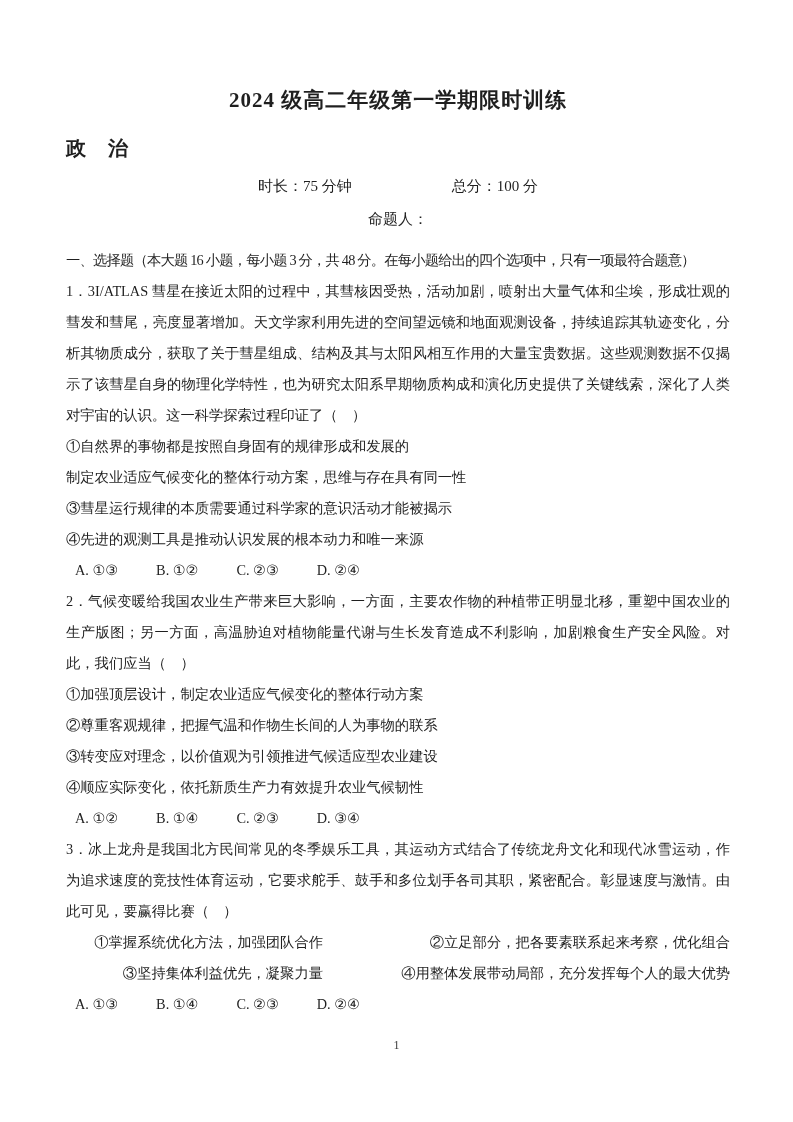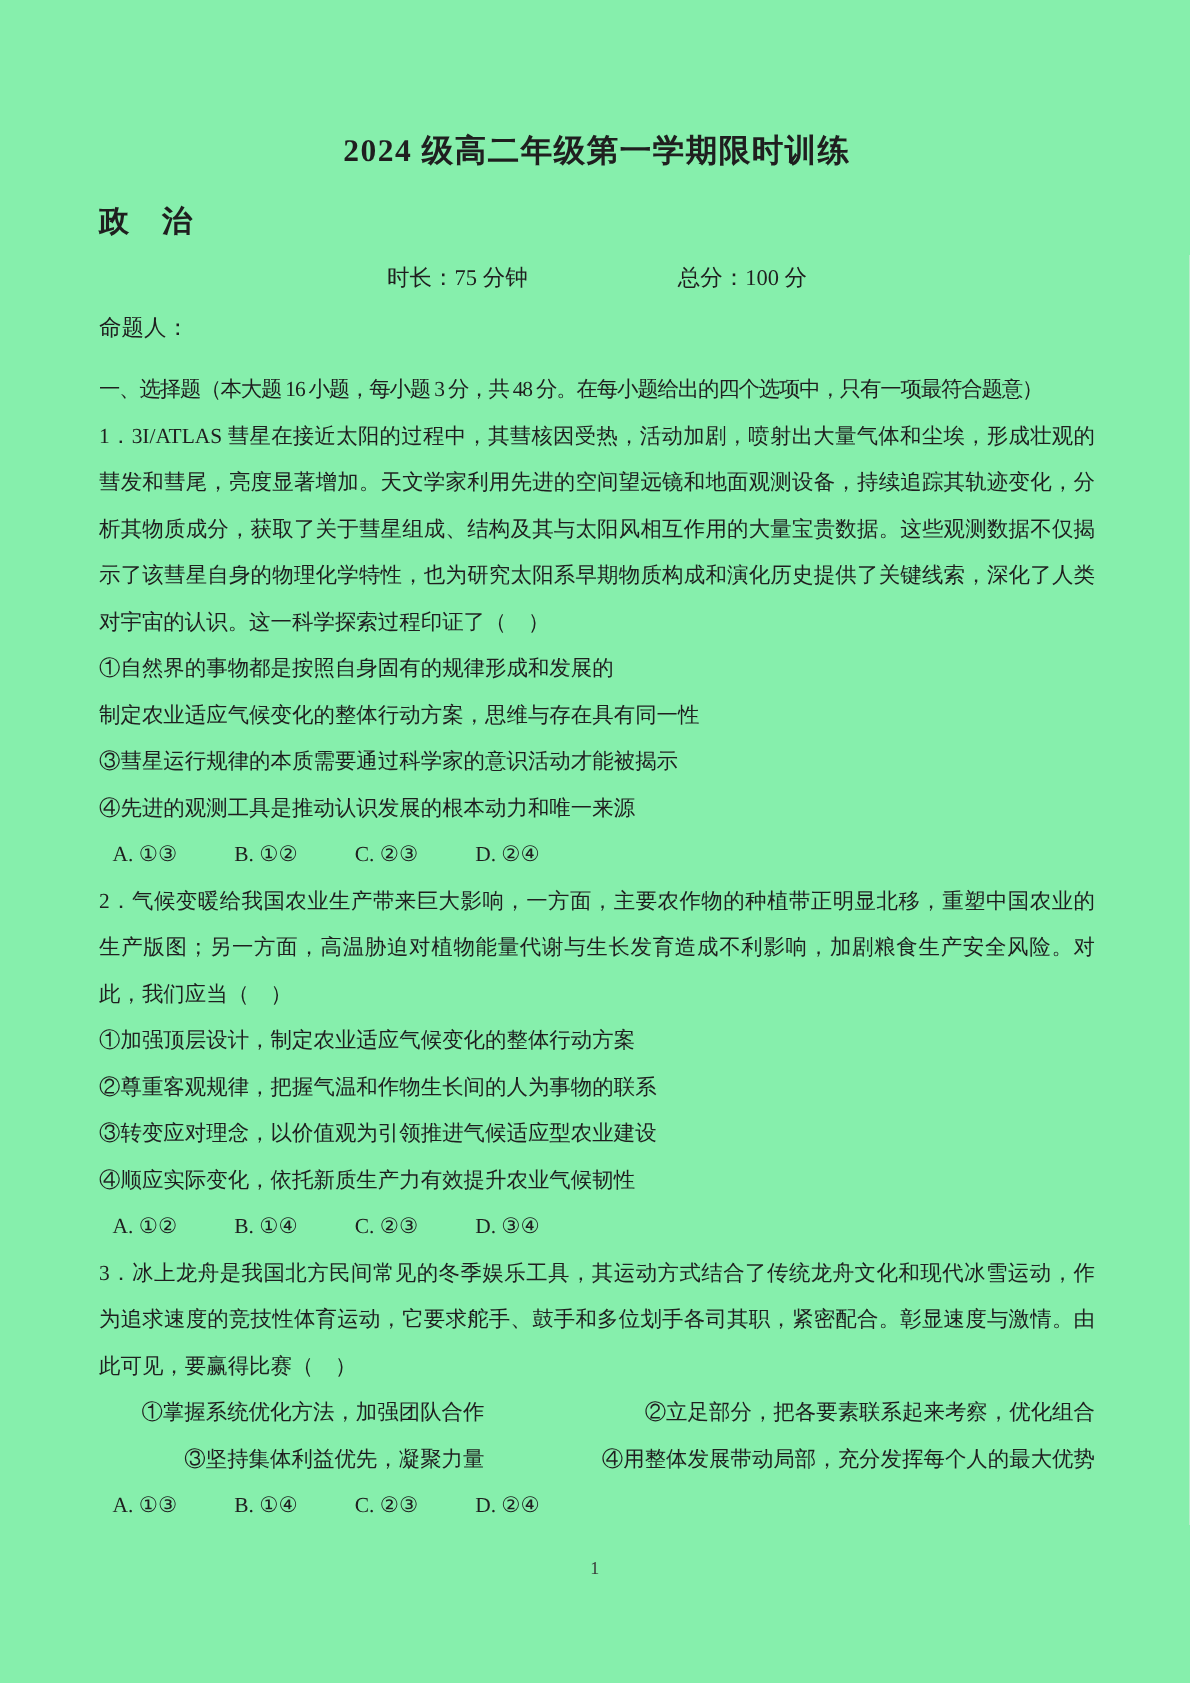--- a/index.html
+++ b/index.html
@@ -1,21 +1,21 @@
 <!DOCTYPE html>
 <html><head>
 <meta charset="utf-8">
 <style>
   html, body { margin: 0; padding: 0; background: #e8e8e8; }
   .page {
     position: relative;
     width: 793px;
     height: 1122px;
     margin: 0 auto;
-    background: #86efac;
+    background: #ffffff;
     color: #1f1f1f;
     font-family: "Liberation Serif", "DejaVu Serif", serif;
     box-sizing: border-box;
     padding: 86px 63px 0 66px;
     overflow: hidden;
   }
   .doc-title {
     text-align: center;
     font-size: 21px;
     font-weight: 700;
@@ -35,21 +35,21 @@
   .doc-meta {
     display: flex;
     justify-content: center;
     gap: 100px;
     margin-top: 16px;
     font-size: 15px;
     line-height: 20px;
     white-space: pre-wrap;
   }
   .doc-examiner {
-    text-align: left;
+    text-align: center;
     margin-top: 13px;
     font-size: 15px;
     line-height: 20px;
     white-space: pre-wrap;
   }
   .doc-body {
     margin-top: 16px;
     font-size: 14.3px;
     line-height: 31px;
   }

